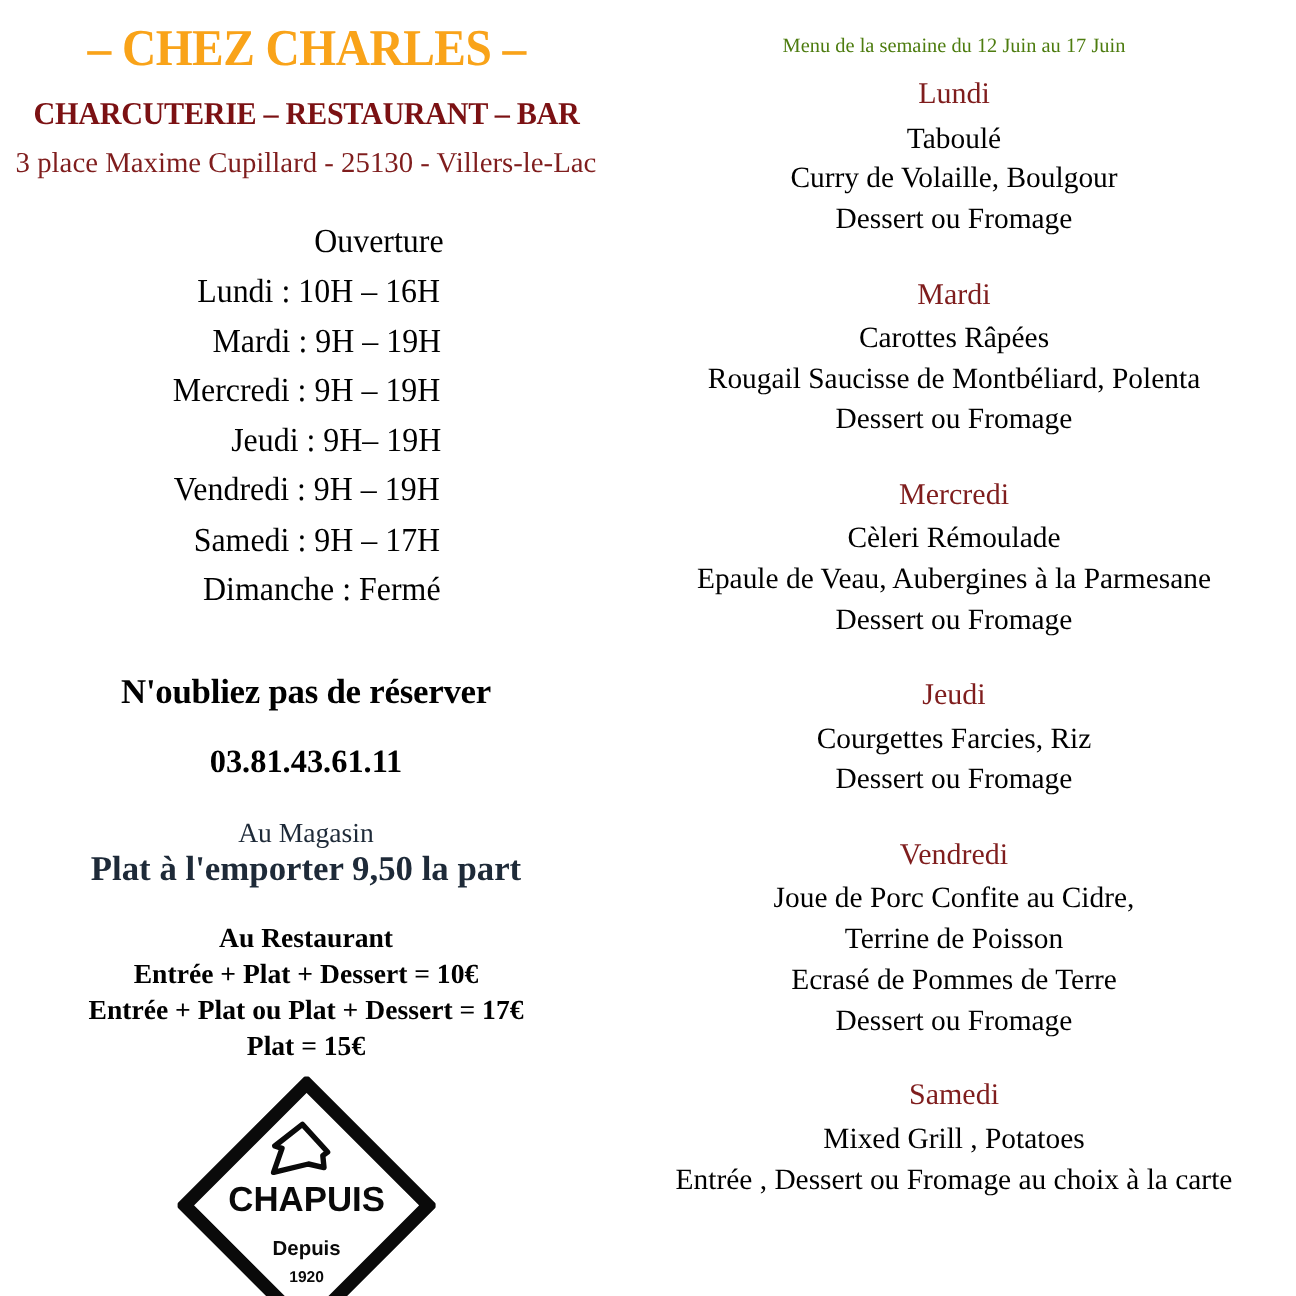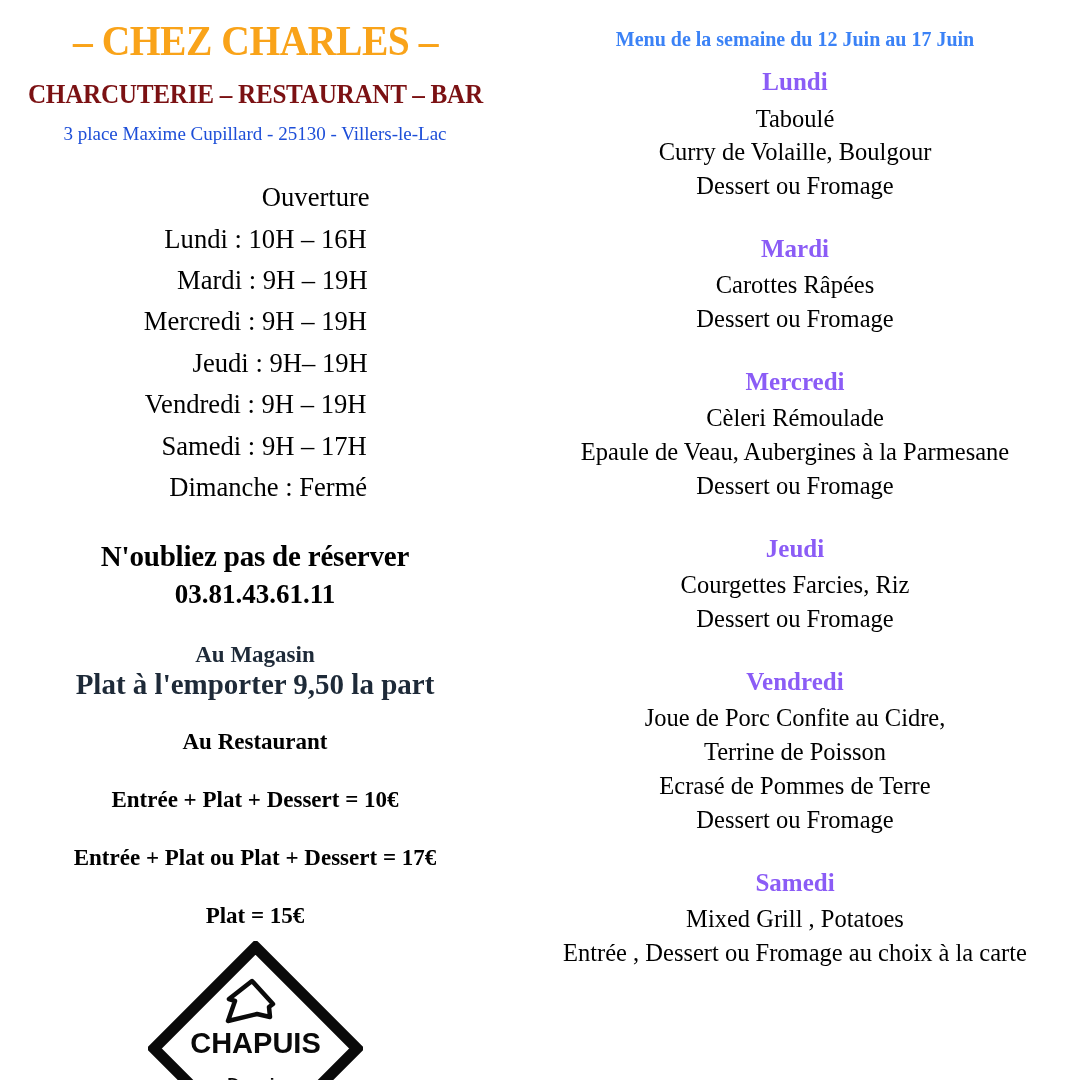--- a/index.html
+++ b/index.html
@@ -46,23 +46,23 @@
     margin-top: 16px;
     font-size: 26.5px;
     font-weight: 700;
     color: #7B1113;
     letter-spacing: -0.3px;
     transform: scaleX(0.95);
     white-space: nowrap;
   }
   .brand-address {
     margin-top: 13px;
-    font-size: 19px;
-    font-weight: 400;
-    color: #1d4ed8;
+    font-size: 24px;
+    font-weight: 400;
+    color: #7f1d1d;
     white-space: nowrap;
   }
 
   .hours-block {
     margin-top: 31px;
     display: flex;
     flex-direction: column;
     align-items: flex-end;
   }
   .hours-heading {
@@ -71,24 +71,25 @@
     transform: scaleX(0.95);
   }
   .hours-line {
     font-size: 28px;
     line-height: 1.48;
     transform: scaleX(0.95);
     white-space: nowrap;
   }
 
   .reserve-block {
-    margin-top: 32px;
-    display: flex;
-    flex-direction: column;
-    align-items: center;
+    margin-top: 48px;
+    display: flex;
+    flex-direction: column;
+    align-items: center;
+    gap: 19px;
   }
   .reserve-title {
     font-size: 29px;
     font-weight: 700;
     letter-spacing: -0.2px;
   }
   .reserve-phone {
     margin-top: 6px;
     font-size: 27px;
     font-weight: 700;
@@ -96,35 +97,34 @@
 
   .shop-block {
     margin-top: 32px;
     display: flex;
     flex-direction: column;
     align-items: center;
     color: #1E2A38;
   }
   .shop-title {
     font-size: 23px;
-    font-weight: 700;
+    font-weight: 400;
   }
   .shop-line {
     margin-top: 0;
     font-size: 29px;
     font-weight: 700;
     white-space: nowrap;
   }
 
   .resto-block {
     margin-top: 28px;
     display: flex;
     flex-direction: column;
     align-items: center;
-    gap: 28px;
   }
   .resto-title {
     font-size: 23px;
     font-weight: 700;
   }
   .resto-line {
     margin-top: 4px;
     font-size: 23px;
     font-weight: 700;
     white-space: nowrap;
@@ -146,40 +146,40 @@
   
   .right-col {
     width: 570px;
     padding-top: 28px;
     display: flex;
     flex-direction: column;
     align-items: center;
     text-align: center;
   }
   .menu-week-title {
-    font-size: 20px;
-    font-weight: 700;
-    color: #3b82f6;
+    font-size: 17px;
+    font-weight: 400;
+    color: #4d7c0f;
     white-space: nowrap;
     margin-bottom: 14px;
   }
   .day-block {
     width: 100%;
     display: flex;
     flex-direction: column;
     align-items: center;
     margin-bottom: 29px;
   }
   .day-block:last-child {
     margin-bottom: 0;
   }
   .day-name {
     font-size: 25px;
-    font-weight: 700;
-    color: #8b5cf6;
+    font-weight: 400;
+    color: #7f1d1d;
     line-height: 1.38;
     margin-bottom: 2px;
   }
   .day-item {
     font-size: 24.5px;
     font-weight: 400;
     color: #000000;
     line-height: 1.38;
     white-space: nowrap;
   }
@@ -246,20 +246,21 @@
     <div class="day-block">
       <div class="day-name">Lundi</div>
       <div class="day-item">Taboulé</div>
       <div class="day-item">Curry de Volaille, Boulgour</div>
       <div class="day-item">Dessert ou Fromage</div>
     </div>
 
     <div class="day-block">
       <div class="day-name">Mardi</div>
       <div class="day-item">Carottes Râpées</div>
+      <div class="day-item">Rougail Saucisse de Montbéliard, Polenta</div>
       <div class="day-item">Dessert ou Fromage</div>
     </div>
 
     <div class="day-block">
       <div class="day-name">Mercredi</div>
       <div class="day-item">Cèleri Rémoulade</div>
       <div class="day-item">Epaule de Veau, Aubergines à la Parmesane</div>
       <div class="day-item">Dessert ou Fromage</div>
     </div>
 

